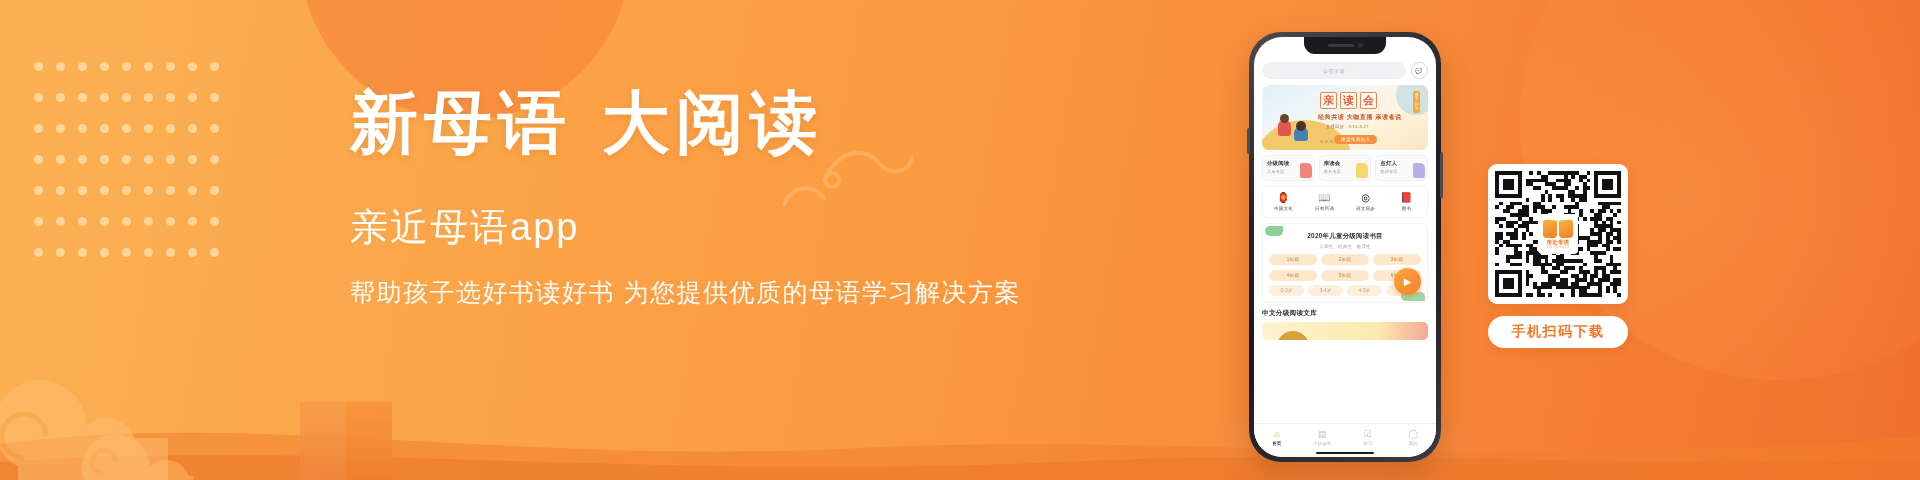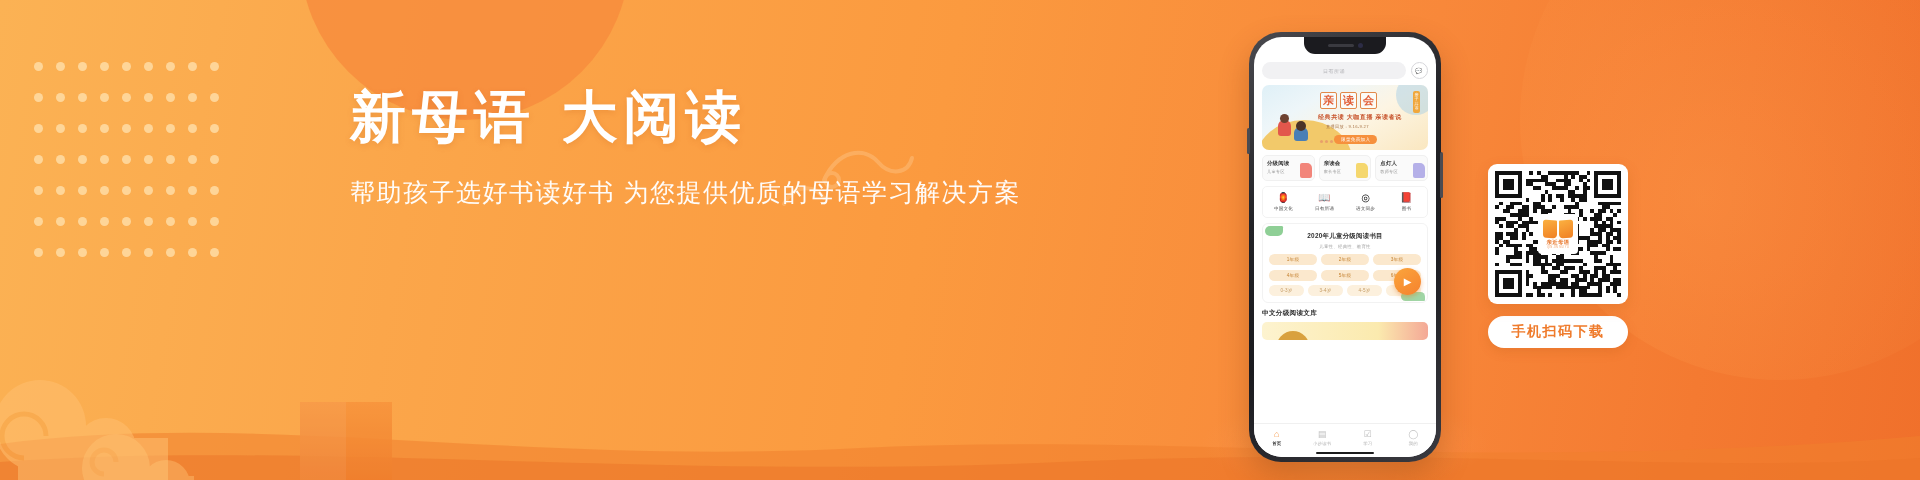--- a/index.html
+++ b/index.html
@@ -73,37 +73,37 @@
   .swirl { position:absolute; opacity:.30; }
   .swirl-a { left:820px; top:140px; width:96px; height:52px; }
   .swirl-b { left:780px; top:178px; width:60px; height:34px; }
 
   
   .copy { position:absolute; left:350px; top:88px; width:660px; }
 
   .headline {
     font-family:"DejaVu Serif","Liberation Serif", serif;
     font-weight:700;
-    font-size:56px;
+    font-size:68px;
     line-height:1.0;
     letter-spacing:6px;
     color:#ffffff;
     white-space:nowrap;
     text-shadow:0 2px 6px rgba(180,80,15,.18);
   }
   .subtitle {
     margin-top:46px;
     font-size:38px;
     font-weight:400;
     letter-spacing:2px;
     color:#ffffff;
     white-space:nowrap;
   }
   .tagline {
-    margin-top:32px;
+    margin-top:23px;
     font-size:25px;
     font-weight:300;
     letter-spacing:1.5px;
     color:#ffffff;
     white-space:nowrap;
     opacity:.97;
   }
 
   
   .phone-wrap { position:absolute; left:1237px; top:32px; width:216px; height:448px; }
@@ -413,20 +413,21 @@
   <svg class="swirl swirl-a" viewBox="0 0 96 52">
     <path d="M4,40 C18,10 44,6 58,22 C70,36 88,34 92,18" fill="none" stroke="#ffd9a8" stroke-width="4" stroke-linecap="round"></path>
     <circle cx="12" cy="40" r="7" fill="none" stroke="#ffd9a8" stroke-width="4"></circle>
   </svg>
   <svg class="swirl swirl-b" viewBox="0 0 60 34">
     <path d="M4,26 C14,6 34,6 44,20" fill="none" stroke="#ffd9a8" stroke-width="4" stroke-linecap="round"></path>
   </svg>
 
   <div class="copy">
     <div class="headline">新母语 大阅读</div>
+    <div class="subtitle">亲近母语app</div>
     <div class="tagline">帮助孩子选好书读好书 为您提供优质的母语学习解决方案</div>
   </div>
 
   <div class="phone-shadow"></div>
 
   <div class="phone-wrap">
     <div class="phone">
       <div class="screen">
         <div class="notch">
           <span class="spk"></span>

